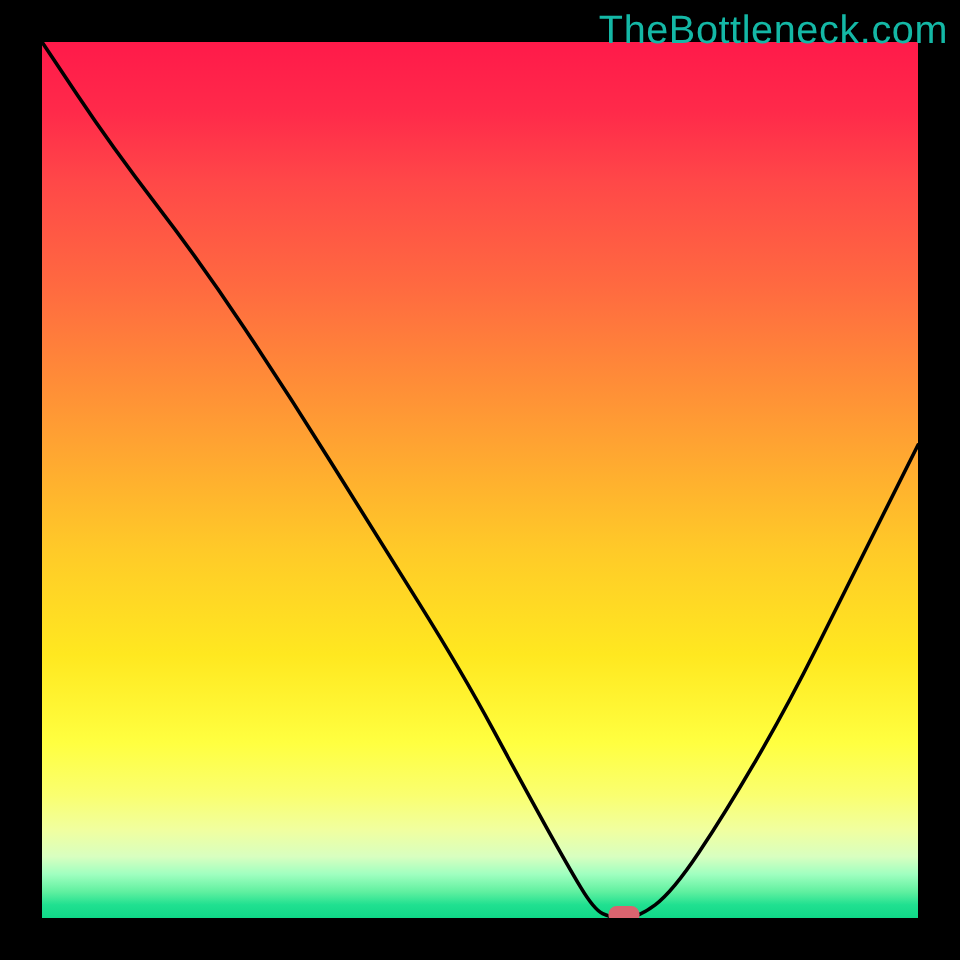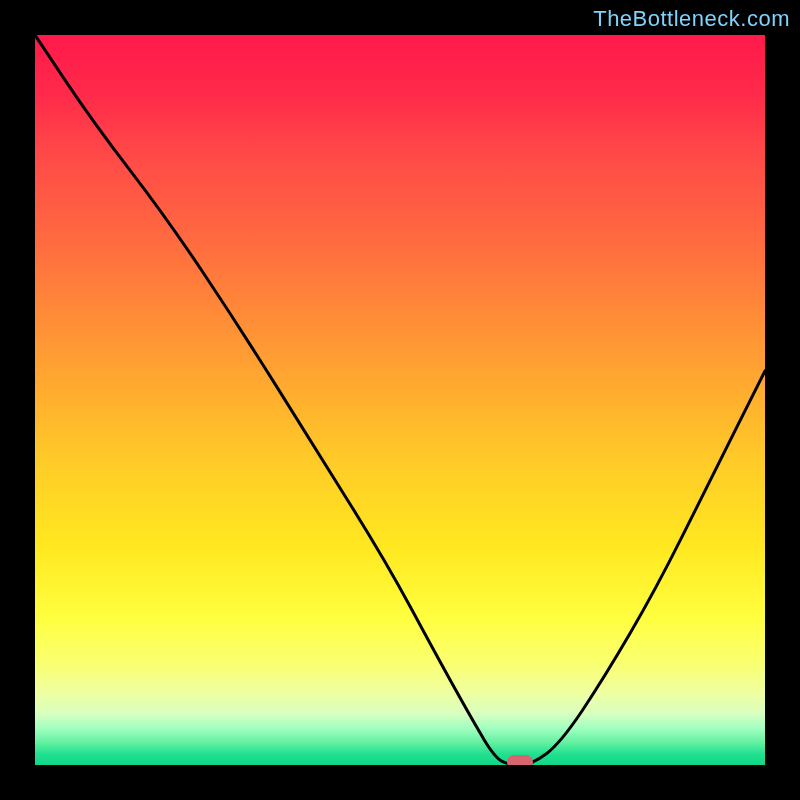--- a/index.html
+++ b/index.html
@@ -17,22 +17,22 @@
     left: 0;
     top: 0;
     width: 800px;
     height: 800px;
     background: #000;
   }
   .watermark {
     position: absolute;
     top: 6px;
     right: 10px;
-    color: #7dd3fc;
-    font-size: 22px;
+    color: #14b8a6;
+    font-size: 33px;
     font-weight: 500;
     letter-spacing: 0.5px;
     z-index: 10;
   }
   .plot-area {
     position: absolute;
     left: 35px;
     top: 35px;
     width: 730px;
     height: 730px;

